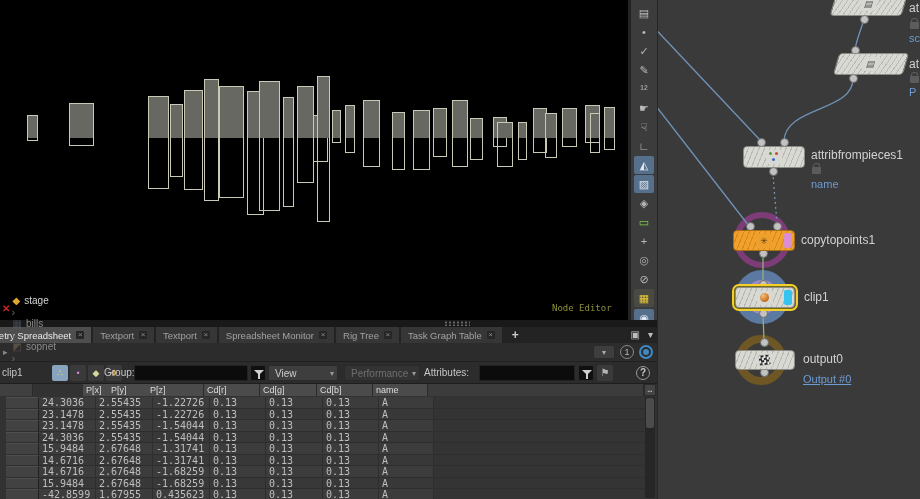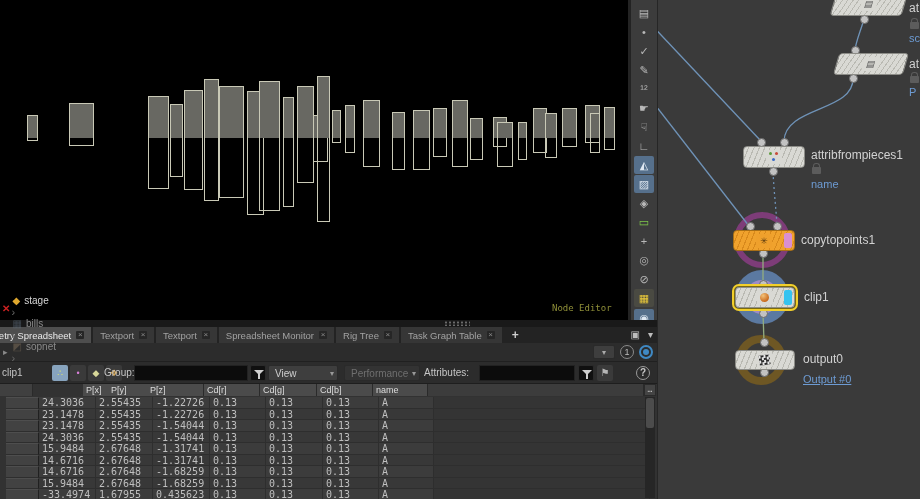--- a/index.html
+++ b/index.html
@@ -484,21 +484,21 @@
             <div class="td" style="left: 90px; width: 57px; background: rgb(56, 56, 56);">2.67648</div>
             <div class="td" style="left: 147px; width: 57px; background: rgb(56, 56, 56);">-1.68259</div>
             <div class="td" style="left: 204px; width: 56px; background: rgb(56, 56, 56);">0.13</div>
             <div class="td" style="left: 260px; width: 57px; background: rgb(56, 56, 56);">0.13</div>
             <div class="td" style="left: 317px; width: 56px; background: rgb(56, 56, 56);">0.13</div>
             <div class="td" style="left: 373px; width: 55px; background: rgb(56, 56, 56);">A</div>
             <div class="td filler" style="left: 428px; width: 216px;"></div>
           </div>
           <div class="trow" style="top: 105px;">
             <div class="td rowhdr" style="left: 0px; width: 33px;"></div>
-            <div class="td" style="left: 33px; width: 57px;">-33.4974</div>
+            <div class="td" style="left: 33px; width: 57px;">-42.8599</div>
             <div class="td" style="left: 90px; width: 57px;">1.67955</div>
             <div class="td" style="left: 147px; width: 57px;">0.435623</div>
             <div class="td" style="left: 204px; width: 56px;">0.13</div>
             <div class="td" style="left: 260px; width: 57px;">0.13</div>
             <div class="td" style="left: 317px; width: 56px;">0.13</div>
             <div class="td" style="left: 373px; width: 55px;">A</div>
             <div class="td filler" style="left: 428px; width: 216px;"></div>
           </div>
         </div>
       <div class="tbl-ellipsis">…</div>

